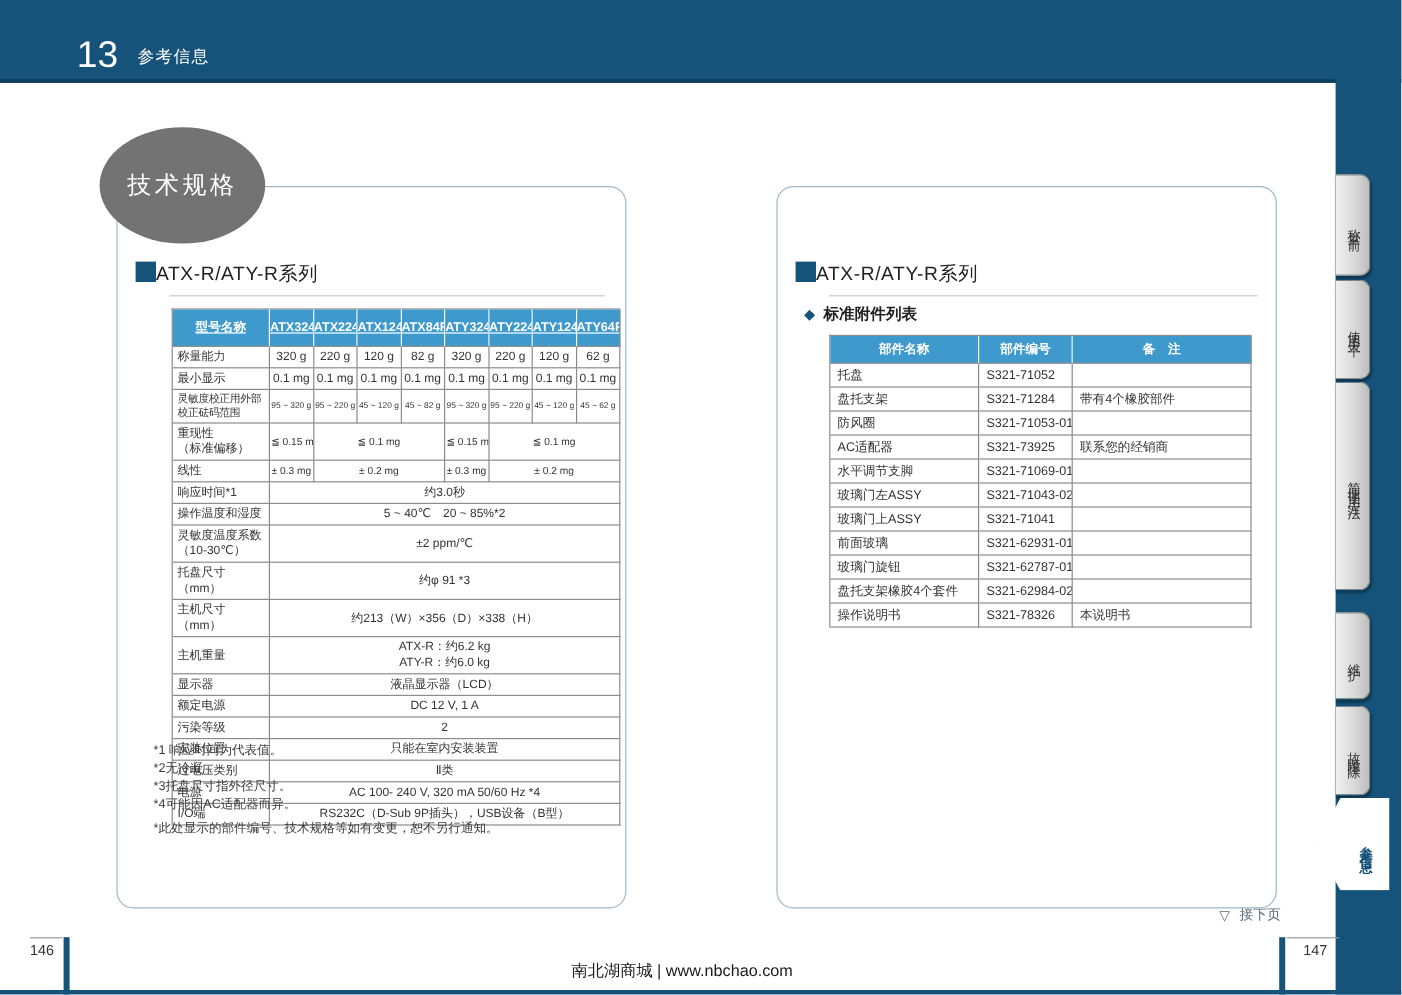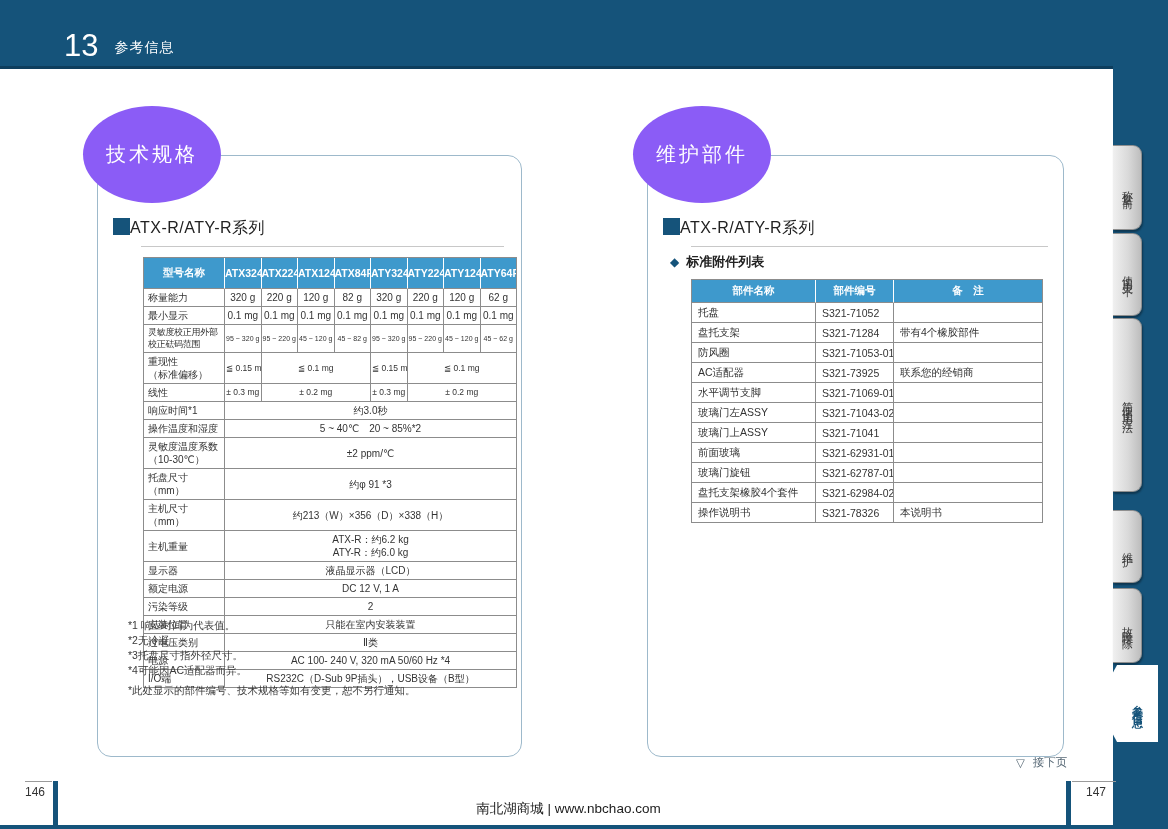--- a/index.html
+++ b/index.html
@@ -12,21 +12,21 @@
             padding:12px 0 5px 64px;box-sizing:border-box;color:#fff;}
   .chapter-number{font-size:31px;line-height:1;}
   .chapter-title{font-size:14px;margin:0 0 4px 16px;letter-spacing:1px;}
   .right-rail{position:absolute;top:0;right:0;width:55px;height:829px;background:#15537a;}
   .bottom-strip{position:absolute;left:0;bottom:0;width:1168px;height:4px;background:#15537a;}
 
   
   .panel{position:absolute;top:155px;height:600px;border:1px solid #9db9cb;border-radius:14px;background:#fff;z-index:1;}
   #left-panel{left:97px;width:423px;}
   #right-panel{left:647px;width:415px;}
-  .badge{position:absolute;width:138px;height:97px;background:#8b5cf6;border-radius:50%;
+  .badge{position:absolute;width:138px;height:97px;background:#737373;border-radius:50%;
          display:flex;align-items:center;justify-content:center;color:#fff;font-size:20px;
          letter-spacing:3px;z-index:3;}
   #badge-left{left:83px;top:106px;}
   #badge-right{left:633px;top:106px;}
 
   .section-head{position:absolute;left:15px;top:62px;display:flex;align-items:flex-start;}
   .section-square{width:17px;height:17px;background:#15537a;flex:none;}
   .section-title{font-size:16px;color:#222;letter-spacing:.5px;}
   .section-underline{position:absolute;left:43px;top:90px;height:1px;background:#c8c8c8;}
   #left-panel .section-underline{width:363px;}
@@ -39,21 +39,21 @@
   
   .datatable{border-collapse:separate;border-spacing:0;table-layout:fixed;width:100%;
              border-top:1px solid #8c8c8c;border-left:1px solid #8c8c8c;background:#fff;}
   .datatable th,.datatable td{border-right:1px solid #8c8c8c;border-bottom:1px solid #8c8c8c;
              overflow:hidden;}
   .datatable thead th{background:#3e99cc;color:#fff;font-weight:bold;
              border-right:1px solid #fff;}
   .datatable thead th:last-child{border-right:1px solid #8c8c8c;}
 
   .spec-wrap{position:absolute;left:45px;top:101px;width:374px;}
-  .spec thead th{font-size:10.5px;padding:8px 0;}
+  .spec thead th{font-size:10.5px;padding:8px 0;text-decoration:underline;}
   .spec td{font-size:10px;text-align:center;padding:2px 1px;color:#333;white-space:pre-line;line-height:1.3;}
   .spec td.lbl{text-align:left;padding:2px 4px;white-space:pre-line;}
   .spec tbody tr:nth-child(3) td:not(.lbl){font-size:7px;white-space:nowrap;padding:2px 0;}
   .spec tbody tr:nth-child(3) td.lbl{font-size:9px;letter-spacing:-.3px;}
   .spec tbody tr:nth-child(4) td:not(.lbl),
   .spec tbody tr:nth-child(5) td:not(.lbl){font-size:8.5px;white-space:nowrap;}
 
   .parts-wrap{position:absolute;left:43px;top:123px;width:351px;}
   .parts thead th{font-size:10.5px;padding:4px 0;}
   .parts td{font-size:10.5px;padding:2.5px 6px;color:#333;white-space:nowrap;}
@@ -320,23 +320,20 @@
             </tr>
             <tr>
               <td>操作说明书</td>
               <td>S321-78326</td>
               <td>本说明书</td>
             </tr>
           </tbody>
       </table>
     </div>
   </div>
-  <div class="badge" id="badge-right">
-    <span>维护部件</span>
-  </div>
 
   <div id="tabs-root">
       <div class="side-tab t1">
         <span>称量前</span>
       </div>
       <div class="side-tab t2">
         <span>使用天平</span>
       </div>
       <div class="side-tab t3">
         <span>简便使用方法</span>

